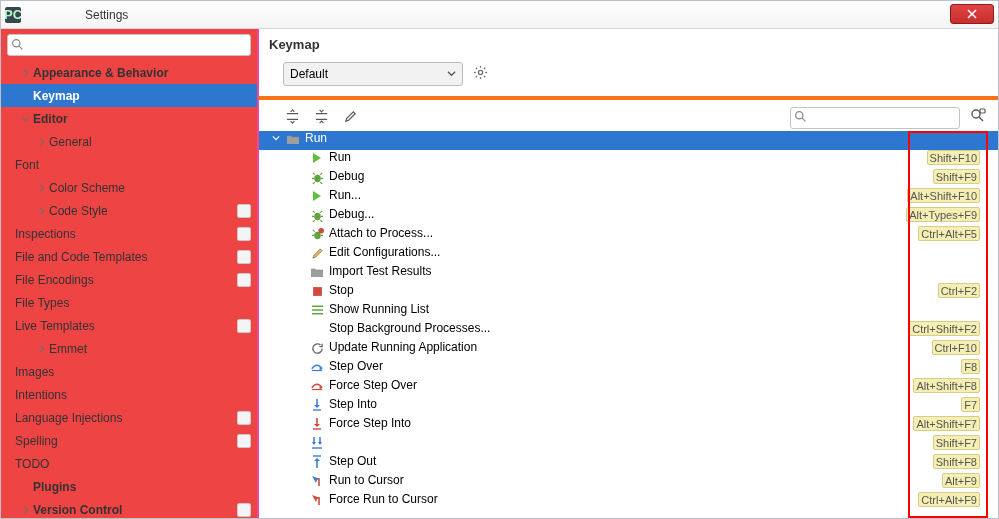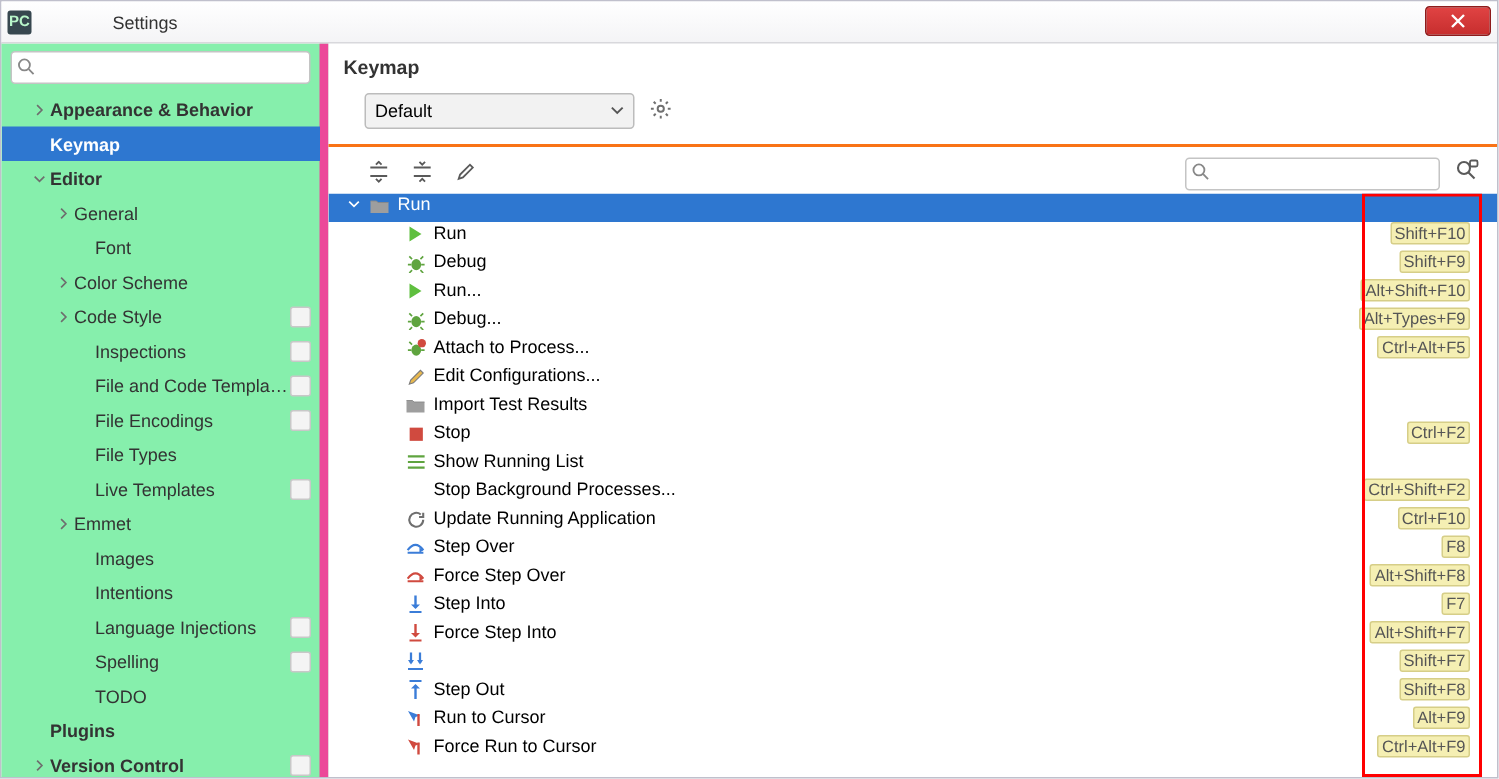--- a/index.html
+++ b/index.html
@@ -1,51 +1,51 @@
 <!DOCTYPE html>
 <html><head>
 <meta charset="utf-8">
 <style>
 * { margin: 0; padding: 0; box-sizing: border-box; font-family: "Segoe UI", Arial, sans-serif; font-size: 12px; }
 body { background: #f0f0f0; width: 999px; height: 519px; overflow: hidden; }
 .window { width: 999px; height: 519px; background: #fff; border: 1px solid #c0c0cc; position: relative; }
 .titlebar { height: 28px; background: linear-gradient(#fff,#f4f4f6); border-bottom: 1px solid #d8d8dc; display: flex; align-items: center; padding: 0 4px; position: relative; }
-.app-icon { width: 16px; height: 16px; background: #37474f; color:#b9f6ca; font-size:10px; font-weight:bold; display:flex; align-items:center; justify-content:center; border-radius:2px; margin-right:6px;}
+.app-icon { width: 16px; height: 16px; background: #37474f; color:#b9f6ca; font-size:13px; font-weight:bold; display:flex; align-items:center; justify-content:center; border-radius:2px; margin-right:16px;}
 .title-text { color:#333;margin-left:48px; }
 .close-btn { position:absolute; right:4px; top:3px; width:44px; height:20px; background: linear-gradient(#e04343,#c72e2e); border:1px solid #8e1b1b; border-radius:3px; display:flex; align-items:center; justify-content:center; color:#fff; cursor:pointer;}
 .close-btn svg { width:10px; height:10px; }
 
 .body { display:flex; height: calc(100% - 28px); }
 
-.sidebar { width: 218px; border-right: 6px solid #ec4899; display:flex; flex-direction:column; background:#86efac; }
+.sidebar { width: 258px; border-right: 2px solid #ec4899; display:flex; flex-direction:column; background:#ef4444; }
 .search-wrap { padding: 5px 6px; }
 .search-box { position:relative; }
 .search-input { width: 100%; height: 22px; border:1px solid #c4c4c4; border-radius:3px; padding: 0 4px 0 20px; }
 .search-icon { position:absolute; left:4px; top:4px; color:#888; }
 
 .tree { flex:1; overflow-y:auto; overflow-x:hidden; }
 .tree-item { height: 23px; display:flex; align-items:center; cursor:pointer; color:#333; position:relative; }
 .tree-item.bold { font-weight:bold; }
 .tree-item.selected { background:#2e77d0; color:#fff; }
 .ti-arrow { width:14px; display:flex; justify-content:center; color:#6e6e6e; }
 .tree-item.selected .ti-arrow { color:#fff; }
 .ti-label { flex:1; white-space:nowrap; overflow:hidden; text-overflow:ellipsis; }
 .ti-badge { width:14px; height:14px; border:1px solid #c8c8c8; border-radius:2px; background:#f4f4f4; margin-right:6px; }
 .pad-1 { padding-left: 18px; }
 .pad-2 { padding-left: 34px; }
-.pad-3 { padding-left: 48px; }
+.pad-3 { }
 
 .scroll { overflow-y:auto; }
 .scroll::-webkit-scrollbar { width:10px; }
 .scroll::-webkit-scrollbar-thumb { background:#c9c9c9; border-radius:4px; }
 
 .main { flex:1; display:flex; flex-direction:column; background:#fff; }
 .main-header { padding: 8px 10px 4px 10px; }
 .main-title { font-weight:bold; color:#333; font-size:13px; }
-.scheme-row { display:flex; align-items:center; gap:8px; padding: 6px 20px 10px 24px; border-bottom:2px solid #f97316; }
+.scheme-row { display:flex; align-items:center; gap:8px; padding: 6px 20px 10px 24px; border-bottom:4px solid #f97316; }
 .scheme-select { width: 180px; height:24px; background:#f2f2f2; border:1px solid #bcbcbc; border-radius:3px; display:flex; align-items:center; justify-content:space-between; padding:0 6px; cursor:pointer; }
 .chev-down { color:#555; }
 .gear-btn { color:#6f6f6f; cursor:pointer; padding:2px;}
 
 .toolbar-row { display:flex; align-items:center; justify-content:space-between; padding: 6px 10px 2px 24px; }
 .tool-group { display:flex; gap:10px; }
 .tool-btn { color:#5a5a5a; cursor:pointer; padding:2px;}
 .search-right { position:relative; display:flex; align-items:center; gap:8px;}
 .search-right input { width:170px; height:22px; border:1px solid #c4c4c4; border-radius:3px; padding:0 4px 0 20px;}
 .search-right .search-icon { left:4px; top:3px; }

